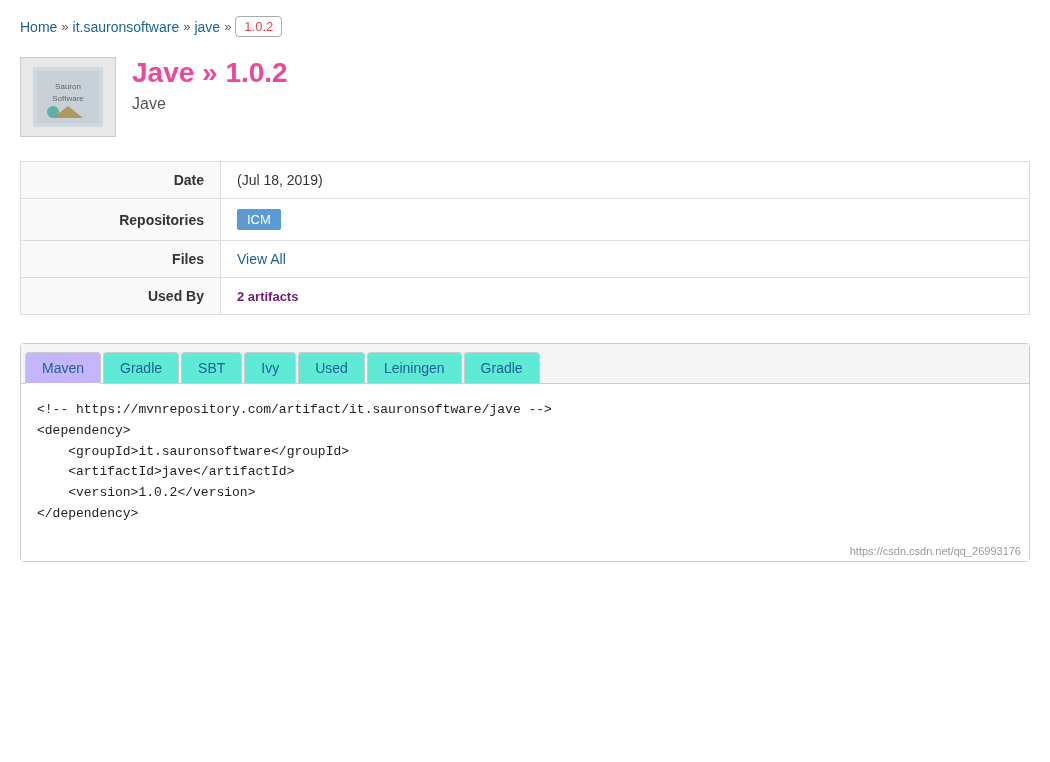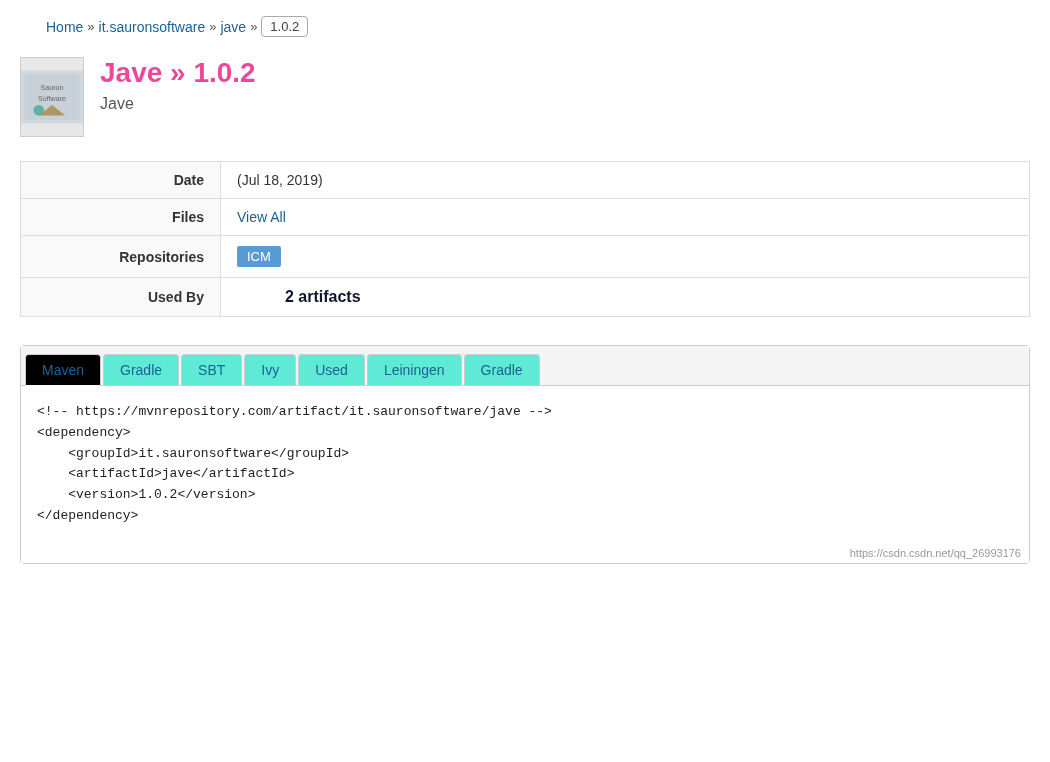--- a/index.html
+++ b/index.html
@@ -13,44 +13,43 @@
     }
 
     
     .breadcrumb {
       font-size: 14px;
       color: #1a6396;
       margin-bottom: 20px;
       display: flex;
       align-items: center;
       gap: 4px;
-      margin-left: 26px;
     }
     .breadcrumb a {
       color: #1a6396;
       text-decoration: none;
     }
     .breadcrumb .sep { color: #555; font-size: 13px; }
     .breadcrumb .current {
       border: 1px solid #aaa;
       border-radius: 4px;
       padding: 2px 8px;
-      color: #404040;
+      color: #ef4444;
       font-size: 13px;
     }
 
     
     .header-section {
       display: flex;
       align-items: flex-start;
       gap: 16px;
       margin-bottom: 24px;
     }
     .artifact-icon {
-      width: 64px;
+      width: 96px;
       height: 80px;
       border: 1px solid #ccc;
       background: #e8e8e8;
       display: flex;
       align-items: center;
       justify-content: center;
       overflow: hidden;
       flex-shrink: 0;
     }
     .artifact-icon svg {
@@ -101,25 +100,24 @@
     }
     .icm-badge {
       display: inline-block;
       background: #5b9bd5;
       color: #fff;
       padding: 3px 10px;
       font-size: 13px;
       border-radius: 2px;
     }
     .artifacts-link {
-      color: #0f172a;
+      color: #701a75;
       font-weight: bold;
       text-decoration: none;
-      font-size: 16px;
-      margin-left: 48px;
+      font-size: 13px;
     }
 
     
     .tabs-section {
       border: 1px solid #ccc;
       border-radius: 4px;
     }
     .tabs-header {
       display: flex;
       border-bottom: 1px solid #ccc;
@@ -134,21 +132,21 @@
       border-bottom: none;
       border-radius: 4px 4px 0 0;
       cursor: pointer;
       font-size: 14px;
       background: #5eead4;
       color: #1a6396;
       text-decoration: none;
       display: inline-block;
     }
     .tab.active {
-      background: #000000;
+      background: #c4b5fd;
       color: #1a6396;
       border-bottom: 1px solid #fff;
       margin-bottom: -1px;
       position: relative;
       z-index: 1;
     }
 
     
     .tab-content {
       padding: 16px;
@@ -201,29 +199,29 @@
   </div>
 </div>
 
 <table class="info-table">
   <tbody>
     <tr>
       <td><strong>Date</strong></td>
       <td>(Jul 18, 2019)</td>
     </tr>
     <tr>
+      <td><strong>Repositories</strong></td>
+      <td>
+        <span class="icm-badge">ICM</span>
+      </td>
+    </tr>
+    <tr>
       <td><strong>Files</strong></td>
       <td>
         <a href="#" class="view-all-link">View All</a>
-      </td>
-    </tr>
-    <tr>
-      <td><strong>Repositories</strong></td>
-      <td>
-        <span class="icm-badge">ICM</span>
       </td>
     </tr>
     <tr>
       <td><strong>Used By</strong></td>
       <td>
         <a href="#" class="artifacts-link">2 artifacts</a>
       </td>
     </tr>
   </tbody>
 </table>

